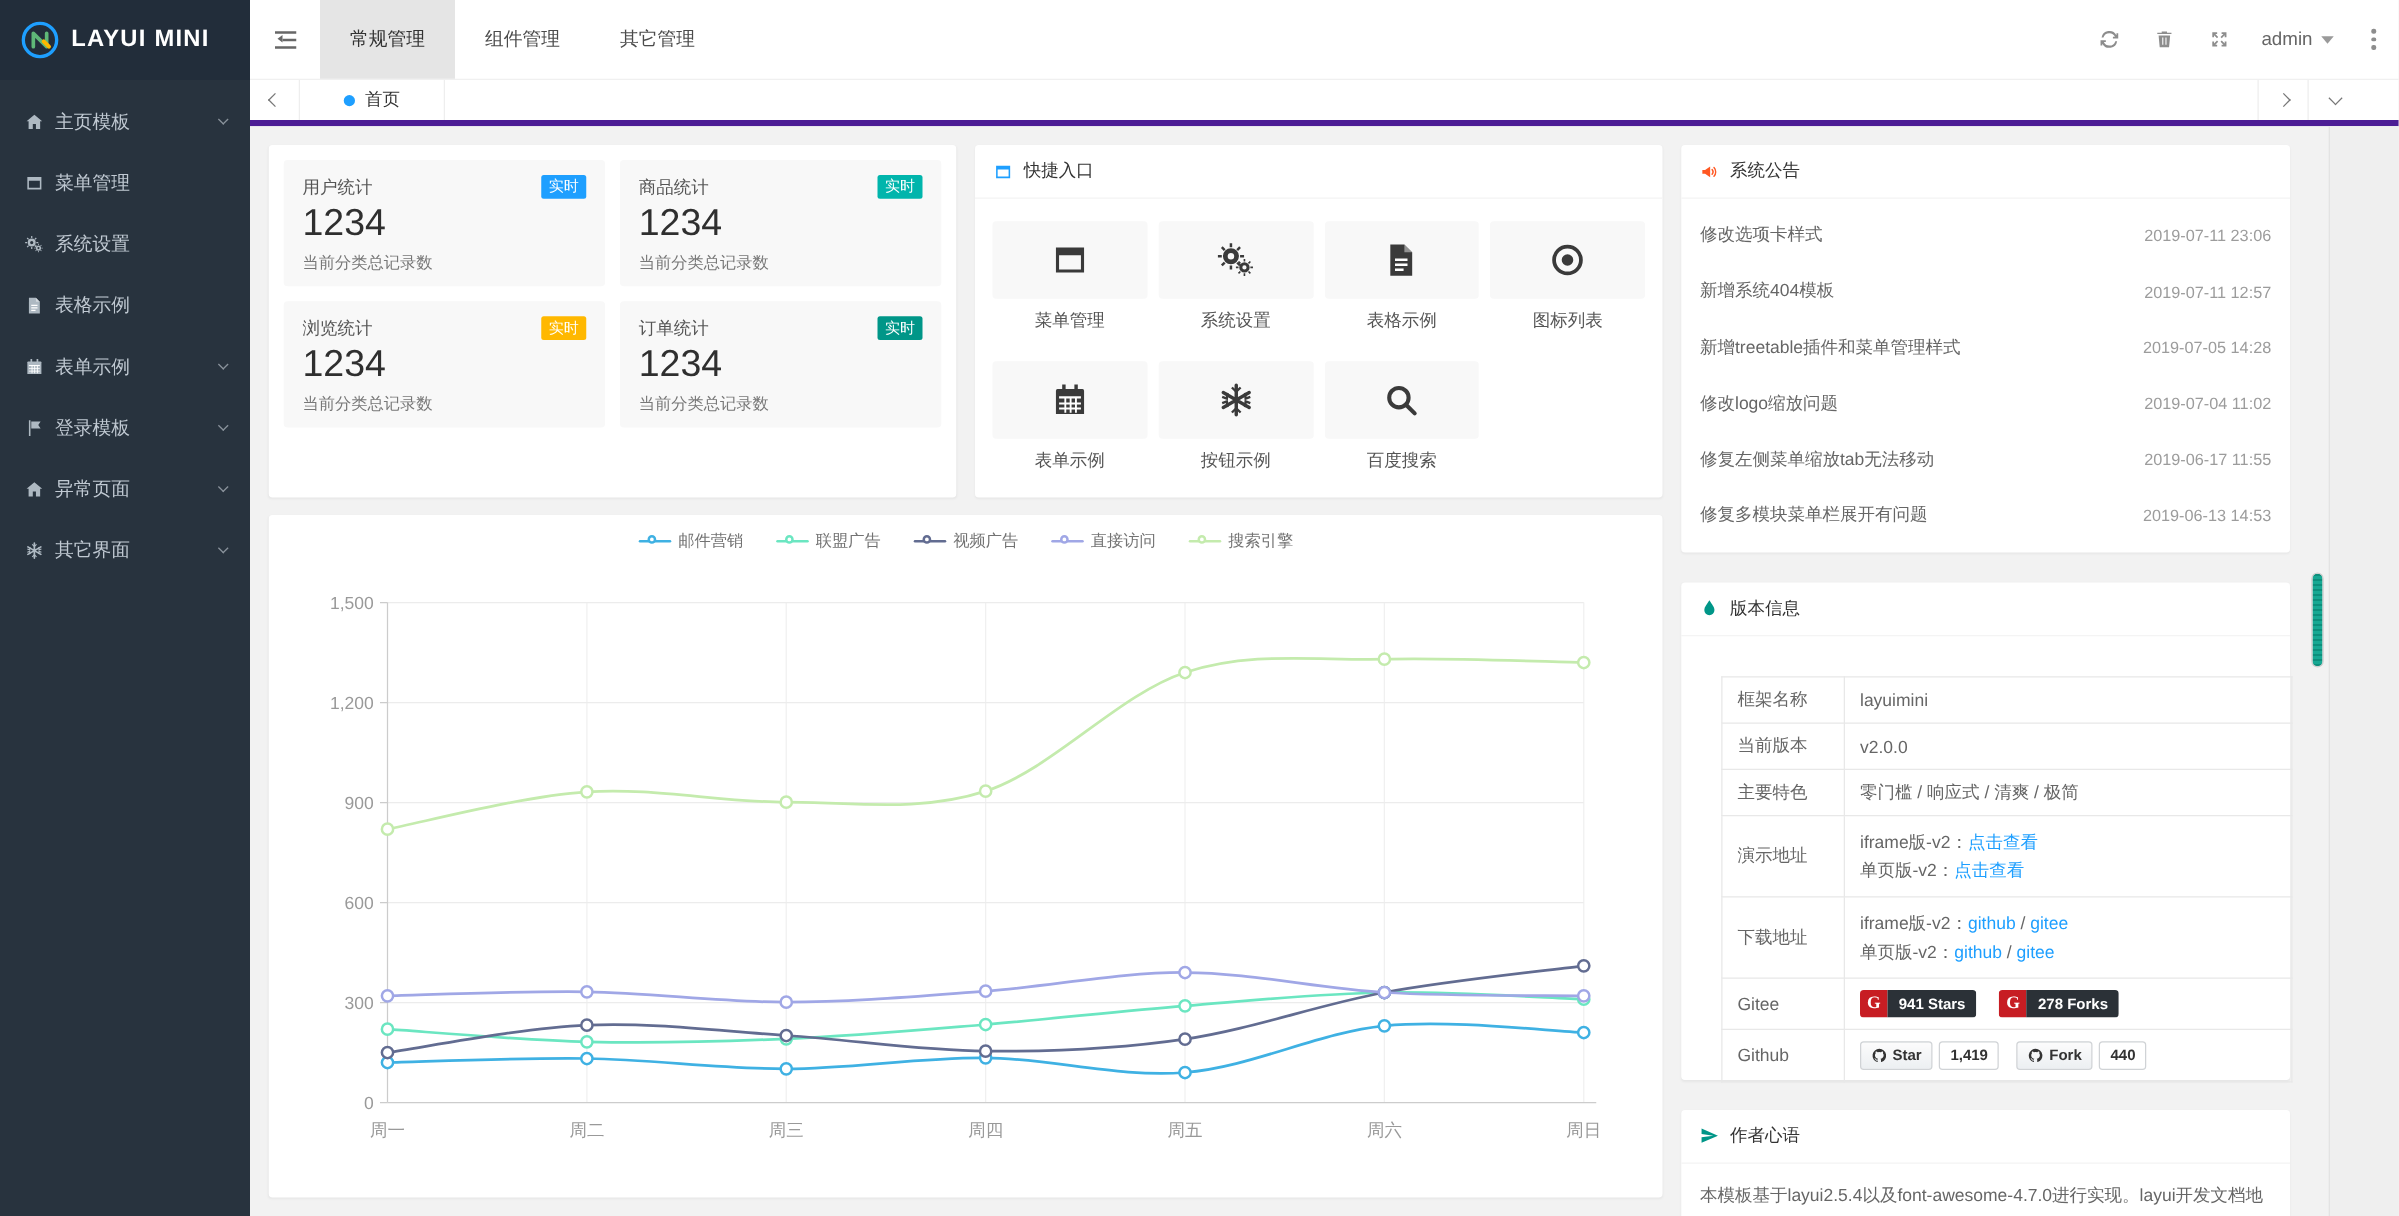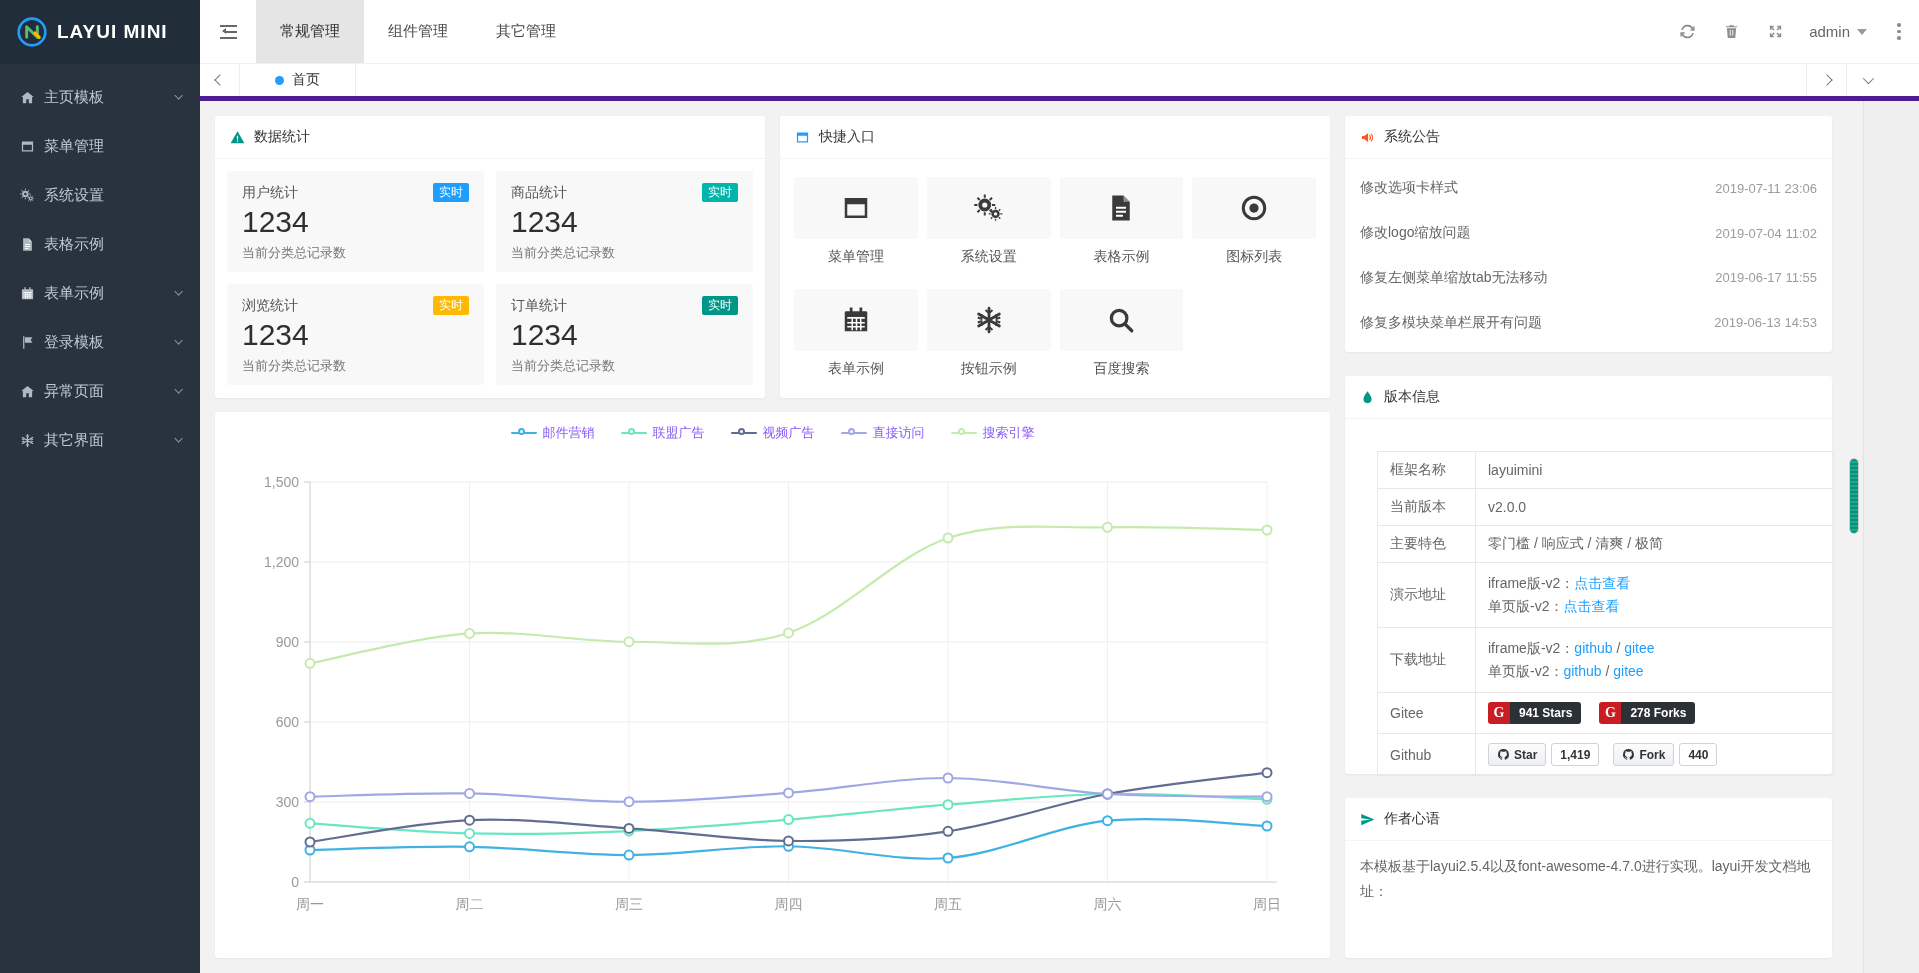--- a/index.html
+++ b/index.html
@@ -72,21 +72,21 @@
   .stat-cap { font-size:13px; color:#777; margin-top:5px; }
 
   .shortcut-grid { padding:18px 14px; display:grid; grid-template-columns:repeat(4,1fr); gap:23px 9px; }
   .sc-item { text-align:center; cursor:pointer; }
   .sc-box { background:#f8f8f8; height:62px; display:flex; align-items:center; justify-content:center; border-radius:3px; color:#3a3a3a; }
   .sc-box svg { width:30px; height:30px; }
   .sc-label { margin-top:9px; font-size:14px; color:#555; }
 
   .card-chart { width:1115px; height:620px; }
   .legend-row { display:flex; justify-content:center; align-items:center; gap:26px; margin-top:14px; height:14px; }
-  .lg-item { display:flex; align-items:center; gap:6px; font-size:13px; color:#8b5cf6; cursor:pointer; }
+  .lg-item { display:flex; align-items:center; gap:6px; font-size:13px; color:#737373; cursor:pointer; }
   .lg-marker { width:26px; height:11px; position:relative; }
   .lg-marker .line { position:absolute; top:4.5px; left:0; right:0; height:2px; border-radius:1px; }
   .lg-marker .circ { position:absolute; left:7.5px; top:0; width:7px; height:7px; border-radius:50%; background:#fff; border:2px solid; }
   #chart { display:block; margin-top:10px; }
 
   .card-announce { height:327px; }
   .ann-list { padding:7px 0; }
   .ann-row { height:44.8px; padding:0 15px; display:flex; align-items:center; justify-content:space-between; cursor:pointer; }
   .ann-title { font-size:14px; color:#666; }
   .ann-date { font-size:13px; color:#9c9c9c; }
@@ -272,29 +272,20 @@
         </div>
     </div>
   </div>
 
   <div class="content">
 
     <div class="col-left">
       <div class="row-top">
 
         <section class="card card-stats">
-          <div class="card-header">
-            <span style="color: rgb(0, 150, 136); display: inline-flex;">
-                <svg viewBox="0 0 24 24" fill="currentColor" style="color:#009688">
-                  <path d="M12 2L1 21h22z"></path>
-                  <path d="M11 9.2h2v6h-2zM11 16.8h2v2.1h-2z" fill="#fff"></path>
-                </svg>
-              </span>
-            <span>数据统计</span>
-          </div>
           <div class="stats-grid">
               <div class="stat-box">
                 <div class="stat-top">
                   <span>用户统计</span>
                   <span class="badge" style="background:#1E9FFF">实时</span>
                 </div>
                 <div class="stat-num">1234</div>
                 <div class="stat-cap">当前分类总记录数</div>
               </div>
               <div class="stat-box">
@@ -540,20 +531,28 @@
               </svg>
             </span>
           <span>系统公告</span>
         </div>
         <div class="ann-list">
             <div class="ann-row">
               <span class="ann-title">修改选项卡样式</span>
               <span class="ann-date">2019-07-11 23:06</span>
             </div>
             <div class="ann-row">
+              <span class="ann-title">新增系统404模板</span>
+              <span class="ann-date">2019-07-11 12:57</span>
+            </div>
+            <div class="ann-row">
+              <span class="ann-title">新增treetable插件和菜单管理样式</span>
+              <span class="ann-date">2019-07-05 14:28</span>
+            </div>
+            <div class="ann-row">
               <span class="ann-title">修改logo缩放问题</span>
               <span class="ann-date">2019-07-04 11:02</span>
             </div>
             <div class="ann-row">
               <span class="ann-title">修复左侧菜单缩放tab无法移动</span>
               <span class="ann-date">2019-06-17 11:55</span>
             </div>
             <div class="ann-row">
               <span class="ann-title">修复多模块菜单栏展开有问题</span>
               <span class="ann-date">2019-06-13 14:53</span>

